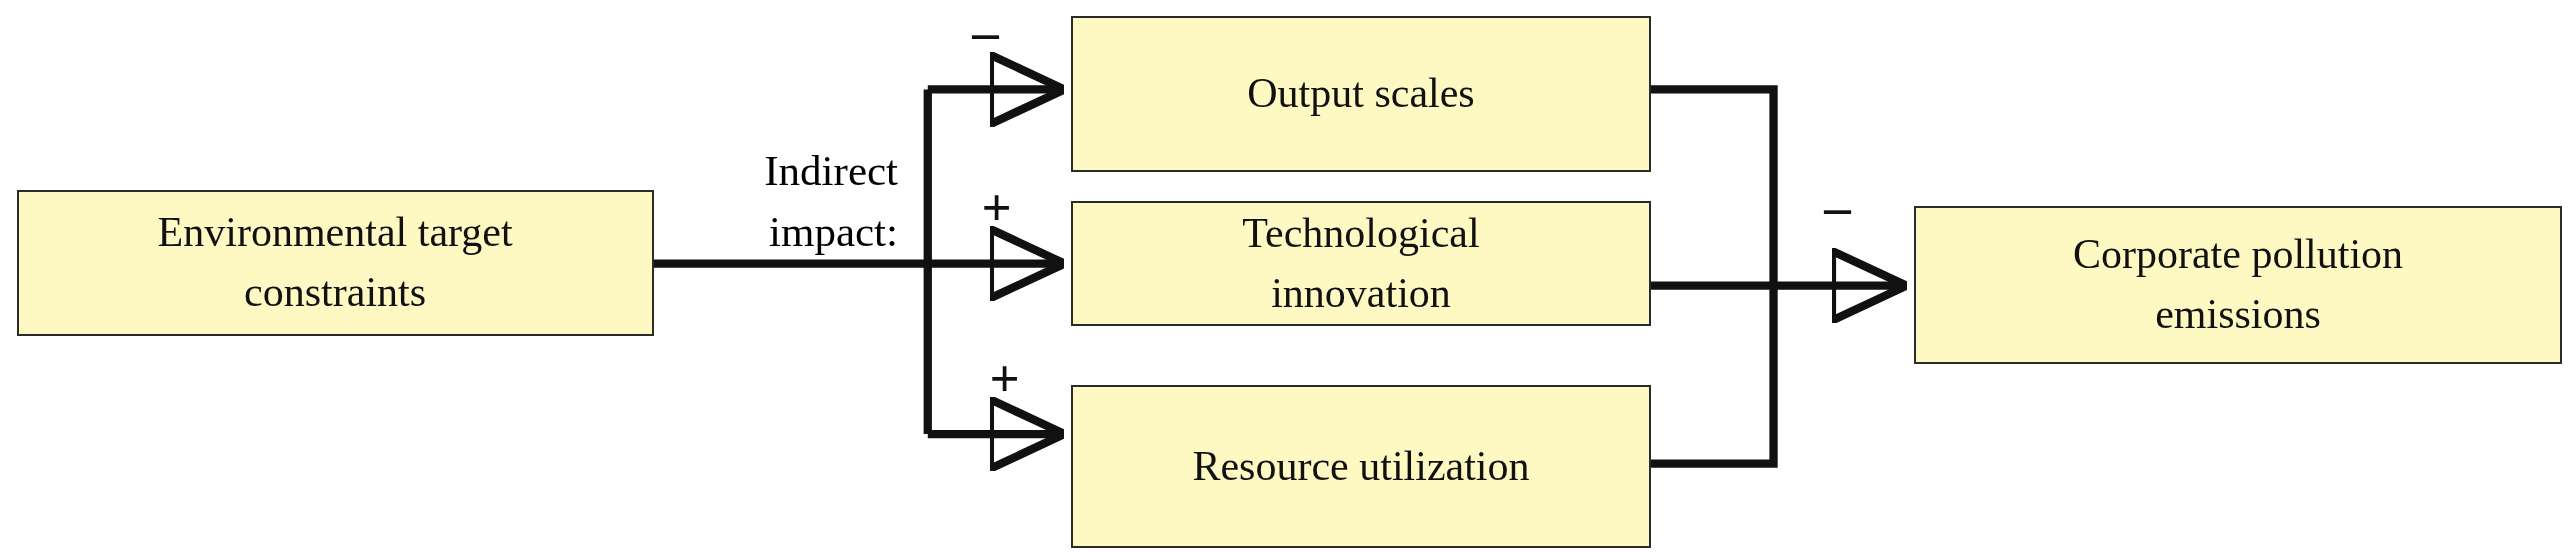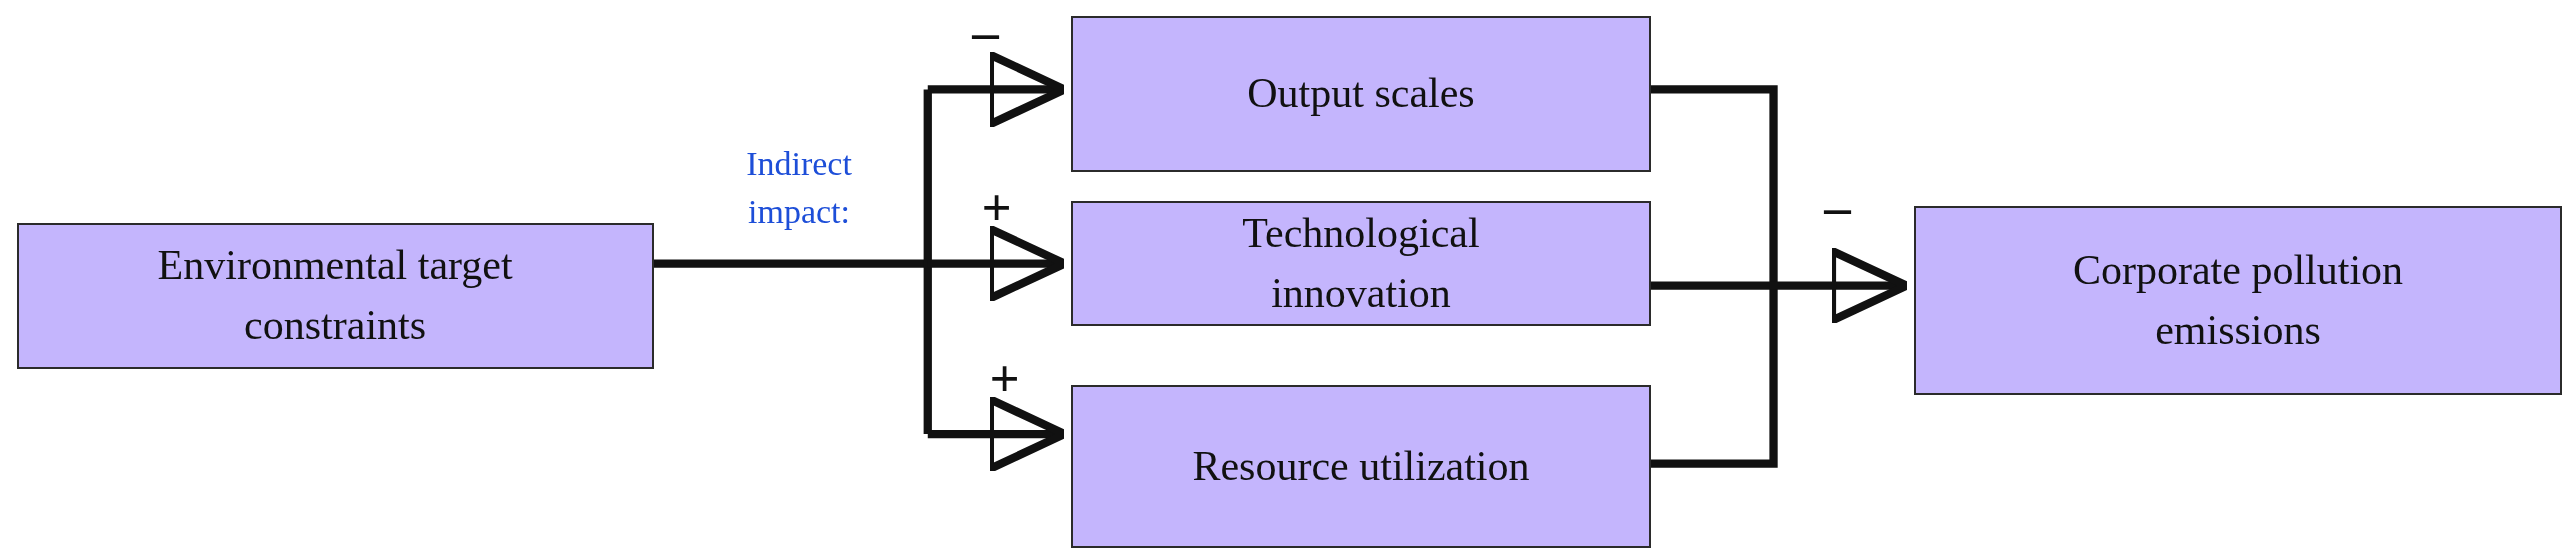--- a/index.html
+++ b/index.html
@@ -12,39 +12,39 @@
     width: 2576px;
     height: 553px;
     background: #ffffff;
     font-family: "Liberation Serif", "DejaVu Serif", serif;
     overflow: hidden;
   }
   .node {
     position: absolute;
     box-sizing: border-box;
     border: 2.8px solid #2b2b2b;
-    background: #c4b5fd;
+    background: #fef9c3;
     display: flex;
     align-items: center;
     justify-content: center;
     text-align: center;
   }
   .node .label {
     font-size: 42px;
     line-height: 1.42;
     color: #111111;
     padding: 0 13px;
     white-space: pre-line;
   }
   .edge-label {
     position: absolute;
-    color: #1d4ed8;
-    font-size: 34px;
+    color: #000000;
+    font-size: 43px;
     line-height: 1.42;
-    text-align: center;
+    text-align: right;
     white-space: pre-line;
   }
   .sign {
     position: absolute;
     color: #111111;
     font-size: 53px;
     line-height: 1;
     font-weight: 700;
     text-align: center;
   }
@@ -83,21 +83,21 @@
 
     <line x1="1007" y1="471" x2="1150" y2="471" stroke-width="9" marker-end="url(#arrowhead)"></line>
 
     <path d="M1792,97 L1925,97 L1925,310" stroke-width="9"></path>
 
     <path d="M1792,503 L1925,503 L1925,310" stroke-width="9"></path>
 
     <line x1="1792" y1="310" x2="2064" y2="310" stroke-width="9" marker-end="url(#arrowhead)"></line>
   </svg>
 
-  <div class="node" style="left:16.6px; top:190px; width:637px; height:146px;margin-top:33px;">
+  <div class="node" style="left:16.6px; top:190px; width:637px; height:146px;">
     <span class="label">Environmental target
 constraints</span>
   </div>
 
   <div class="edge-label" style="left:700px; top:140px; width:198px;">Indirect
 impact:</div>
 
   <div class="sign" style="left:958px; top:5.5px; width:55px;">–</div>
 
   <div class="sign" style="left:969px; top:181px; width:55px;">+</div>
@@ -112,19 +112,19 @@
     <span class="label">Technological
 innovation</span>
   </div>
 
   <div class="node" style="left:1071px; top:385px; width:580px; height:163px;justify-content:center;">
     <span class="label">Resource utilization</span>
   </div>
 
   <div class="sign" style="left:1810px; top:181px; width:55px;">–</div>
 
-  <div class="node" style="left:1914px; top:206px; width:648px; height:189px;">
+  <div class="node" style="left:1914px; top:206px; width:648px; height:158px;">
     <span class="label">Corporate pollution
 emissions</span>
   </div>
 
 </div>
 
 
 </body></html>

